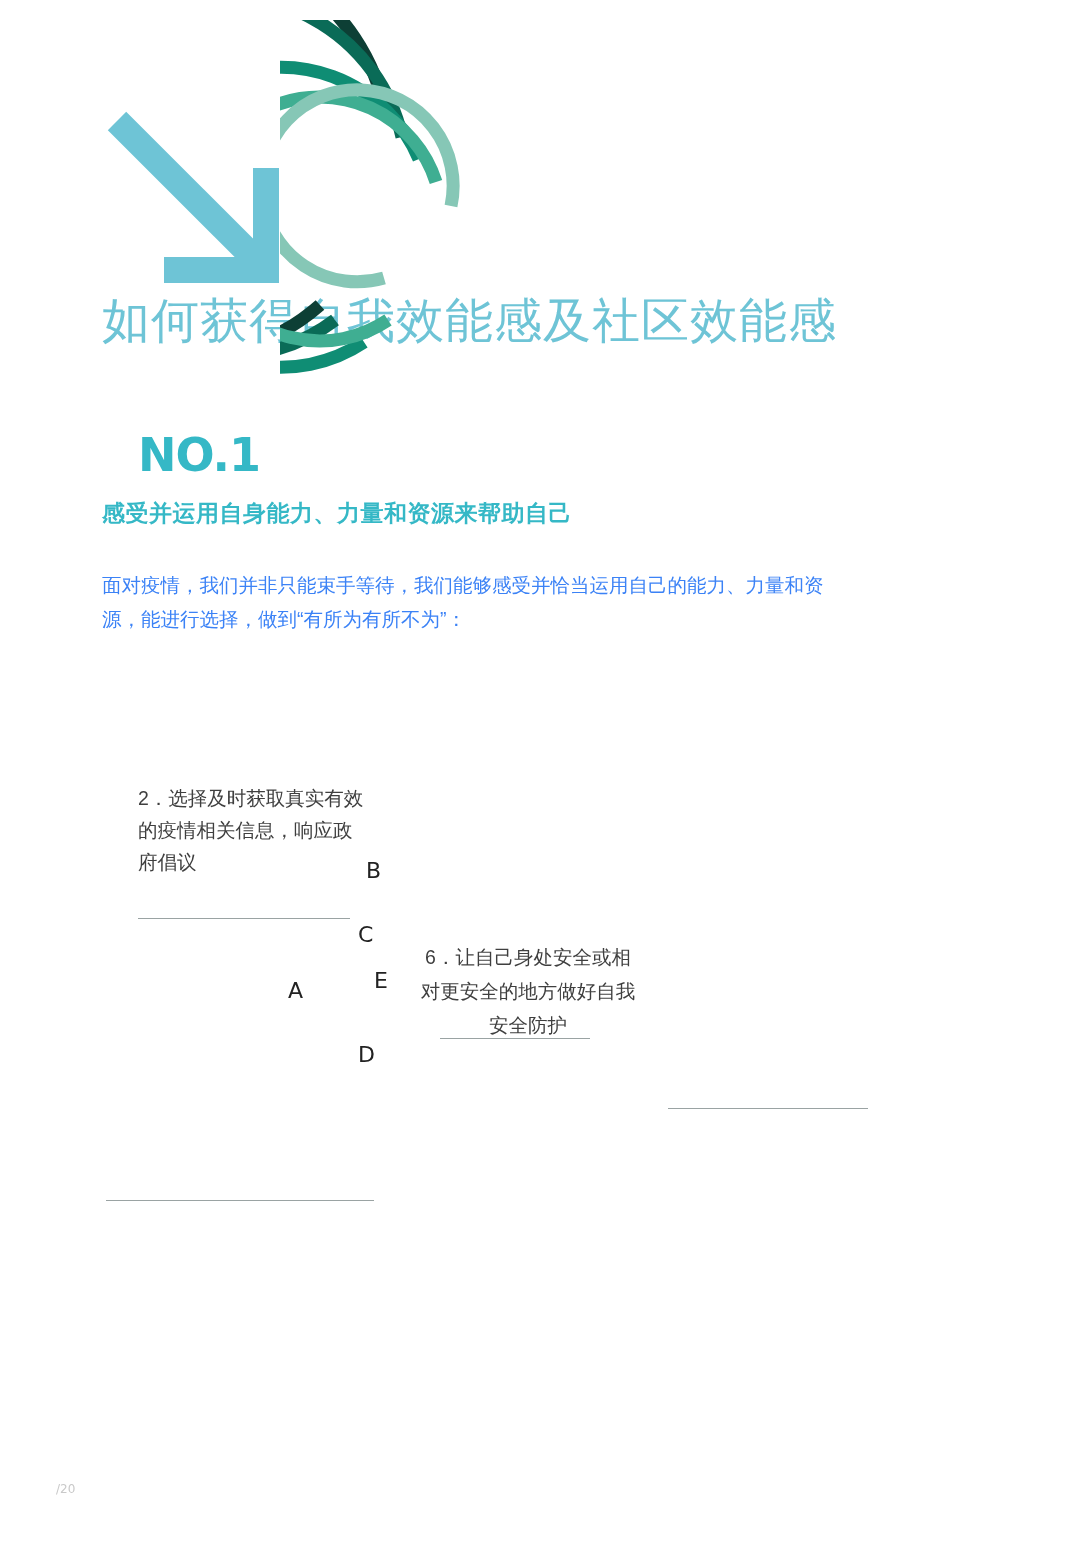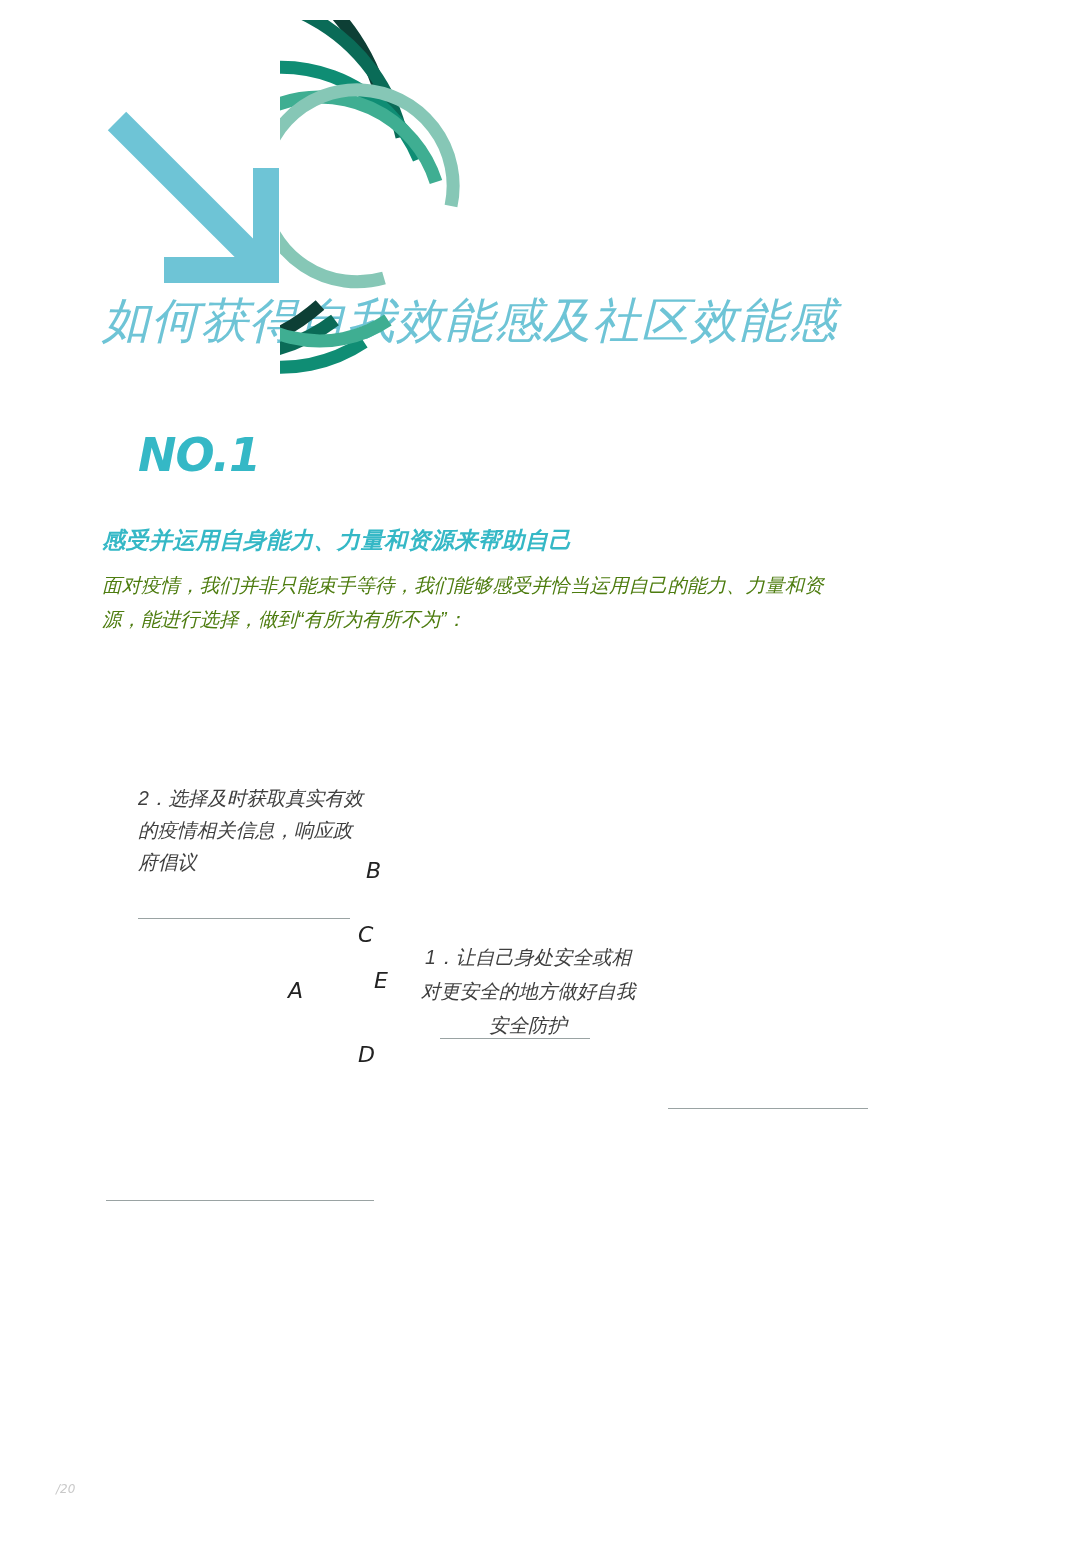--- a/index.html
+++ b/index.html
@@ -12,21 +12,20 @@
     background: #ffffff;
     font-family: "Liberation Sans", sans-serif;
     color: #333333;
     position: relative;
     overflow: hidden;
   }
 
   .page {
     position: absolute;
     inset: 0;
-    font-style: italic;
   }
 
   
   .arrow-mark {
     position: absolute;
     left: 104px;
     top: 108px;
     width: 176px;
     height: 176px;
   }
@@ -56,30 +55,29 @@
   }
   .section-sub {
     position: absolute;
     left: 102px;
     top: 498px;
     font-size: 23px;
     font-weight: bold;
     color: #35b8c6;
     letter-spacing: 0.5px;
     white-space: nowrap;
-    margin-top: 27px;
   }
   .intro {
     position: absolute;
     left: 102px;
     top: 568px;
     width: 760px;
     font-size: 19.5px;
     line-height: 34px;
-    color: #4d7c0f;
+    color: #3b82f6;
   }
   .rings {
     position: absolute;
     left: 280px;
     top: 20px;
     width: 470px;
     height: 470px;
   }
 
   .ring-letter {
@@ -176,21 +174,21 @@
       <path d="M 104 258 A 96 96 0 1 1 171 186" fill="none" stroke="#86c7b6" stroke-width="13"></path>
     </svg>
   </div>
 
   <div class="ring-letter letter-a">A</div>
   <div class="ring-letter letter-b">B</div>
   <div class="ring-letter letter-c">C</div>
   <div class="ring-letter letter-d">D</div>
   <div class="ring-letter letter-e">E</div>
 
-  <div class="center-text">1．让自己身处安全或相对更安全的地方做好自我安全防护</div>
+  <div class="center-text">6．让自己身处安全或相对更安全的地方做好自我安全防护</div>
   <div class="center-rule"></div>
 
   <div class="callout c2">2．选择及时获取真实有效的疫情相关信息，响应政府倡议</div>
   <div class="c2-rule"></div>
 
 
   <div class="c4-rule"></div>
 
   <div class="c5-rule"></div>
 

